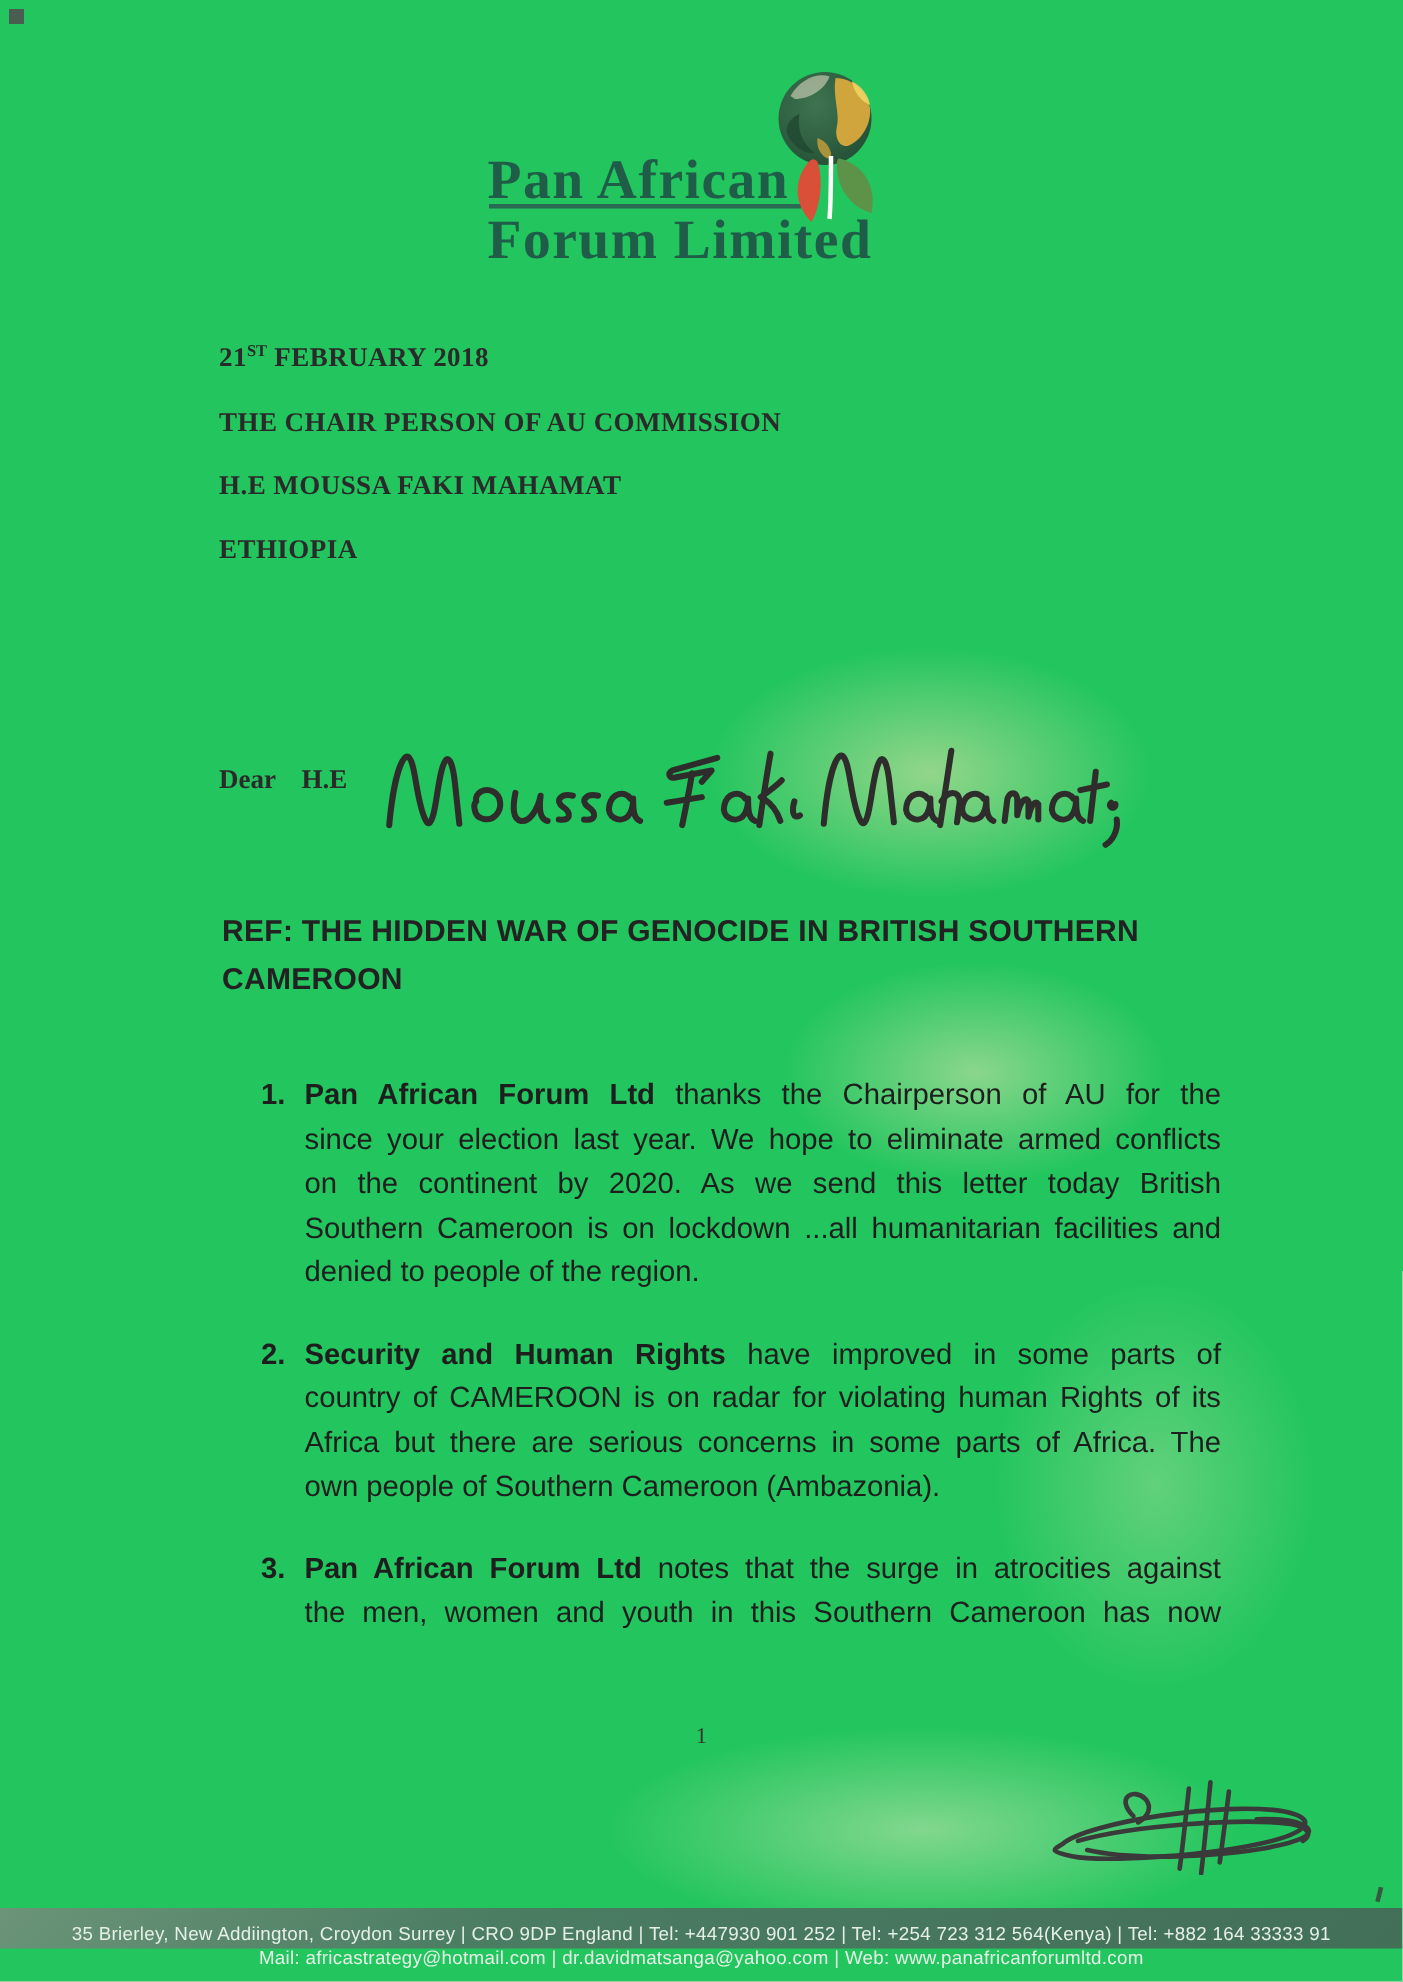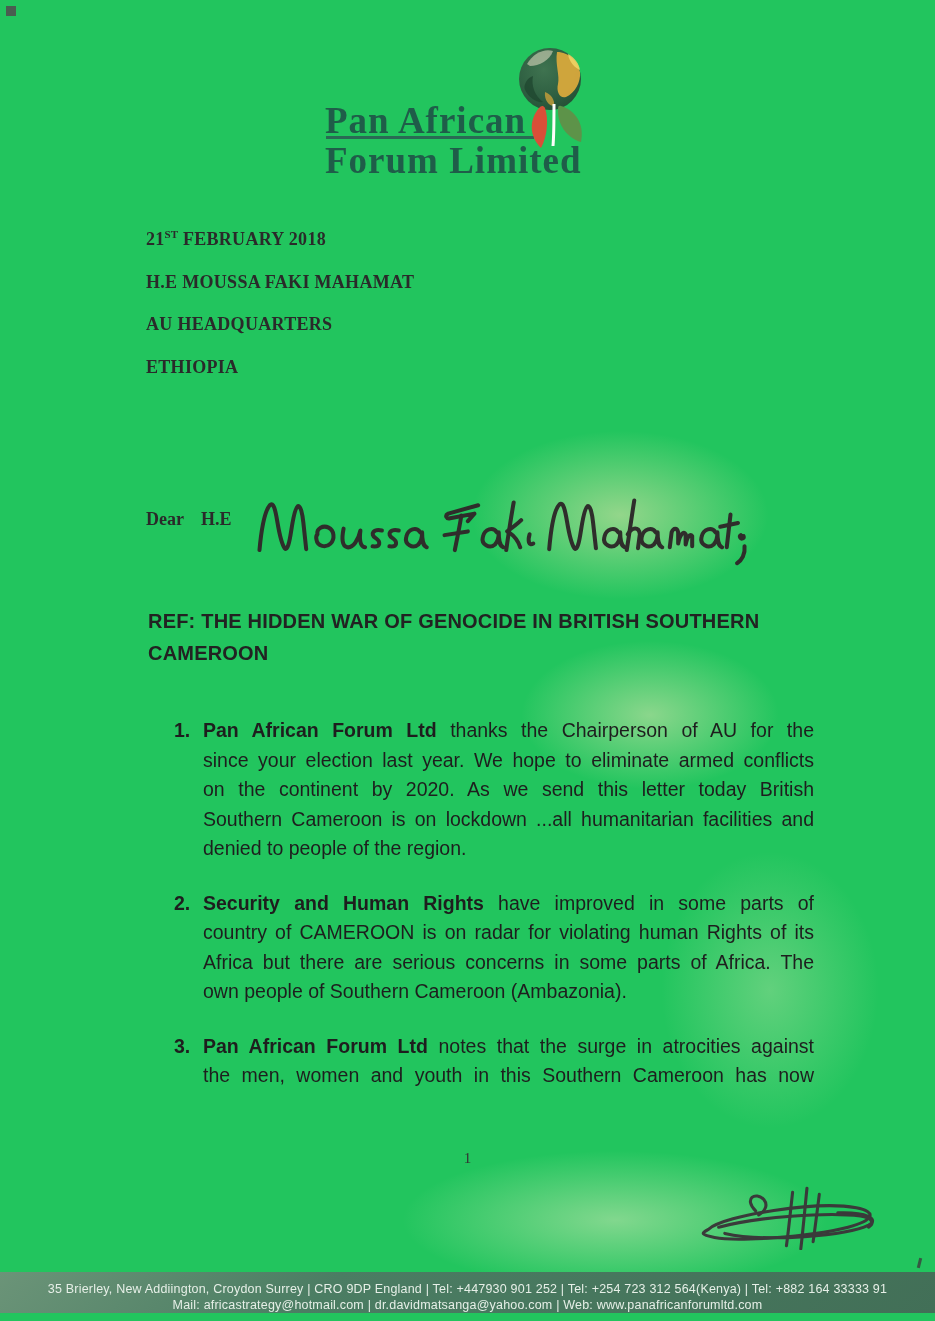--- a/index.html
+++ b/index.html
@@ -50,21 +50,21 @@
   .list-item .item-body{width:611px;flex:none;}
   .bline{line-height:29.5px;text-align:justify;text-align-last:justify;}
   .bline.lastline{text-align-last:left;}
   .bline b{font-weight:bold;}
 
   .page-num{position:absolute;left:0;top:1150px;width:935px;text-align:center;
     font-family:"Liberation Serif",serif;font-size:15px;color:#333;}
 
   .signature{position:absolute;left:694px;top:1186px;width:190px;height:64px;}
 
-  .footer-band{position:absolute;left:0;top:1272px;width:935px;height:41px;
+  .footer-band{position:absolute;left:0;top:1272px;width:935px;height:27px;
     background:linear-gradient(135deg,#6b9478 0%,#4b7d63 35%,#426f57 100%);
     color:#e6efe7;text-align:center;font-size:12.5px;letter-spacing:.2px;}
   .footer-band .f-ln{line-height:16px;white-space:nowrap;}
   .footer-band .f-ln1{margin-top:9px;}
 </style>
 </head>
 <body>
 
 <div class="page">
 
@@ -95,22 +95,22 @@
     <path d="M40,52 C46,54 50,60 49,66 C44,66 39,60 40,52 Z" fill="#c9a03a" opacity="0.8"></path>
 
     <path d="M34,68 C24,80 24,96 36,108 C42,97 44,80 40,68 C38,65 36,66 34,68 Z" fill="#d94f38"></path>
 
     <path d="M56,66 C70,70 80,84 76,102 C62,98 52,84 53,69 C53,66 54,65 56,66 Z" fill="#5d9349"></path>
     <path d="M49,64 C49,80 49,94 48,106" stroke="#fdfdfb" stroke-width="3" fill="none"></path>
   </svg>
 
   <div class="addr-block">
     <div class="ln"><span>21</span><sup>ST</sup><span> FEBRUARY 2018</span></div>
+    <div class="ln">THE CHAIR PERSON OF AU COMMISSION</div>
     <div class="ln">H.E MOUSSA FAKI MAHAMAT</div>
-    <div class="ln">AU HEADQUARTERS</div>
     <div class="ln">ETHIOPIA</div>
   </div>
 
   <div class="salutation">
     <span>Dear</span><span class="hon">H.E</span>
   </div>
   <span class="sr-only">Moussa Faki Mahamat;</span>
   <svg class="handwriting" viewBox="0 0 535 85" fill="none" stroke="#2f2d2b" stroke-width="4.3" stroke-linecap="round" stroke-linejoin="round">
 
     <path d="M8,64 C10,42 14,22 19,16 C23,12 25,21 27,33 C29,45 32,58 35,62 C38,65 40,56 42,43 C44,30 46,19 49,17 C52,16 54,25 55,35 L58,63"></path>

